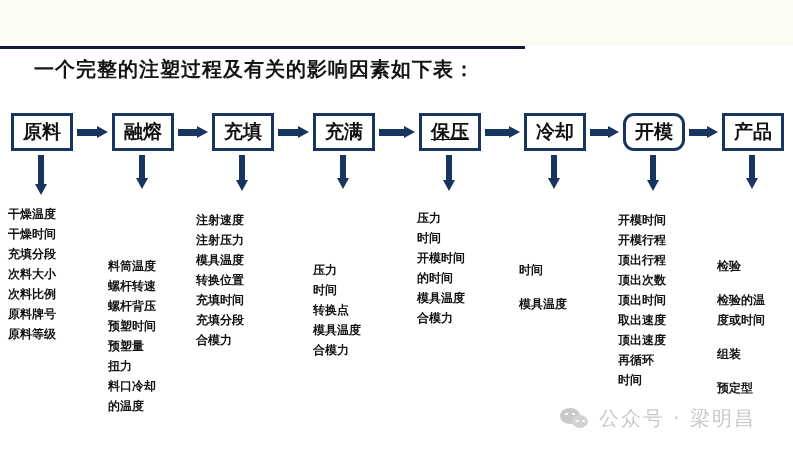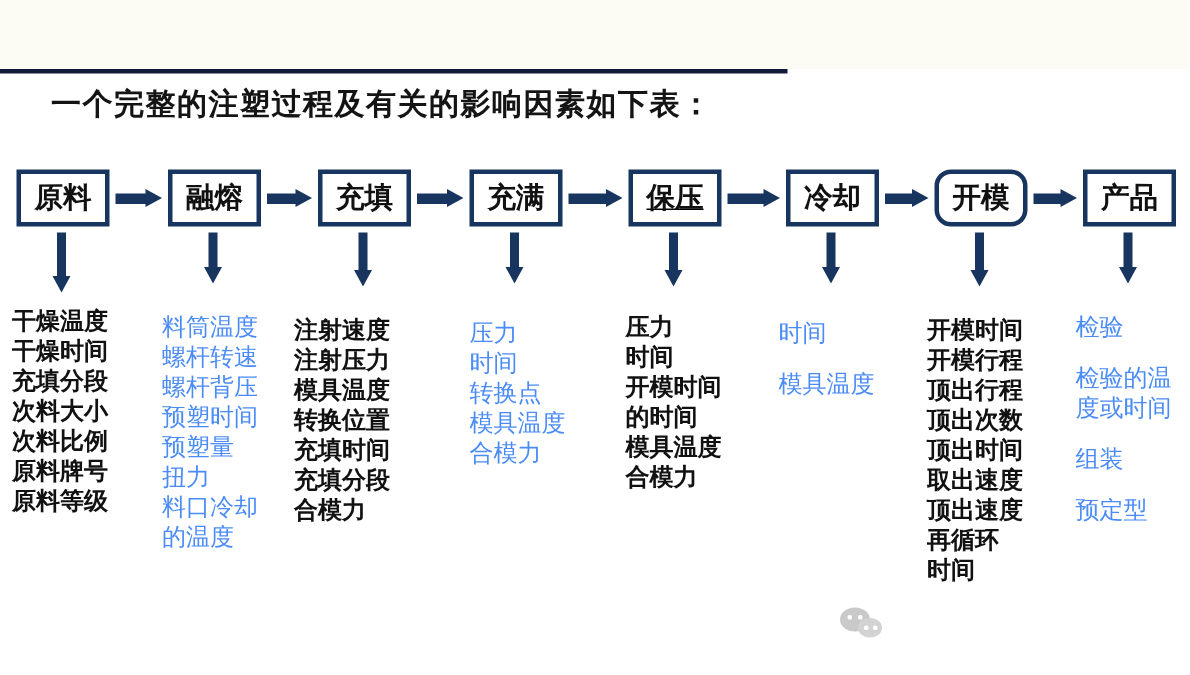--- a/index.html
+++ b/index.html
@@ -69,26 +69,26 @@
   .varrow .vhead{
     position:absolute;left:0;width:0;height:0;
     border-left:6px solid transparent;
     border-right:6px solid transparent;
     border-top:11px solid #17355f;
   }
 
   
   .col{
     position:absolute;
-    font-size:16px;line-height:20px;
+    font-size:12px;line-height:20px;
     font-family:"DejaVu Sans","Liberation Sans",sans-serif;
     white-space:nowrap;
   }
   .col.dark{color:#111111;font-weight:bold;}
-  .col.navy{color:#3b82f6;font-weight:normal;opacity:.92;}
+  .col.navy{color:#000000;font-weight:bold;opacity:.92;margin-top:48px;}
   .col .line{display:block;}
   .col .gap{display:block;height:14px;}
 
   
   .watermark{
     position:absolute;left:560px;top:405px;
     display:flex;align-items:center;gap:9px;
     color:#c9c9c9;
   }
   .wm-text{
@@ -276,15 +276,16 @@
 
   <div class="watermark">
     <span class="wm-icon">
       <span class="b1"></span>
         <span class="b2"></span>
       <i style="left:5px;top:5px;"></i>
         <i style="left:12px;top:5px;"></i>
       <i style="left:16px;top:12px;"></i>
         <i style="left:22px;top:12px;"></i>
     </span>
+    <span class="wm-text">公众号 · 梁明昌</span>
   </div>
 
 </div>
 
 </body></html>

